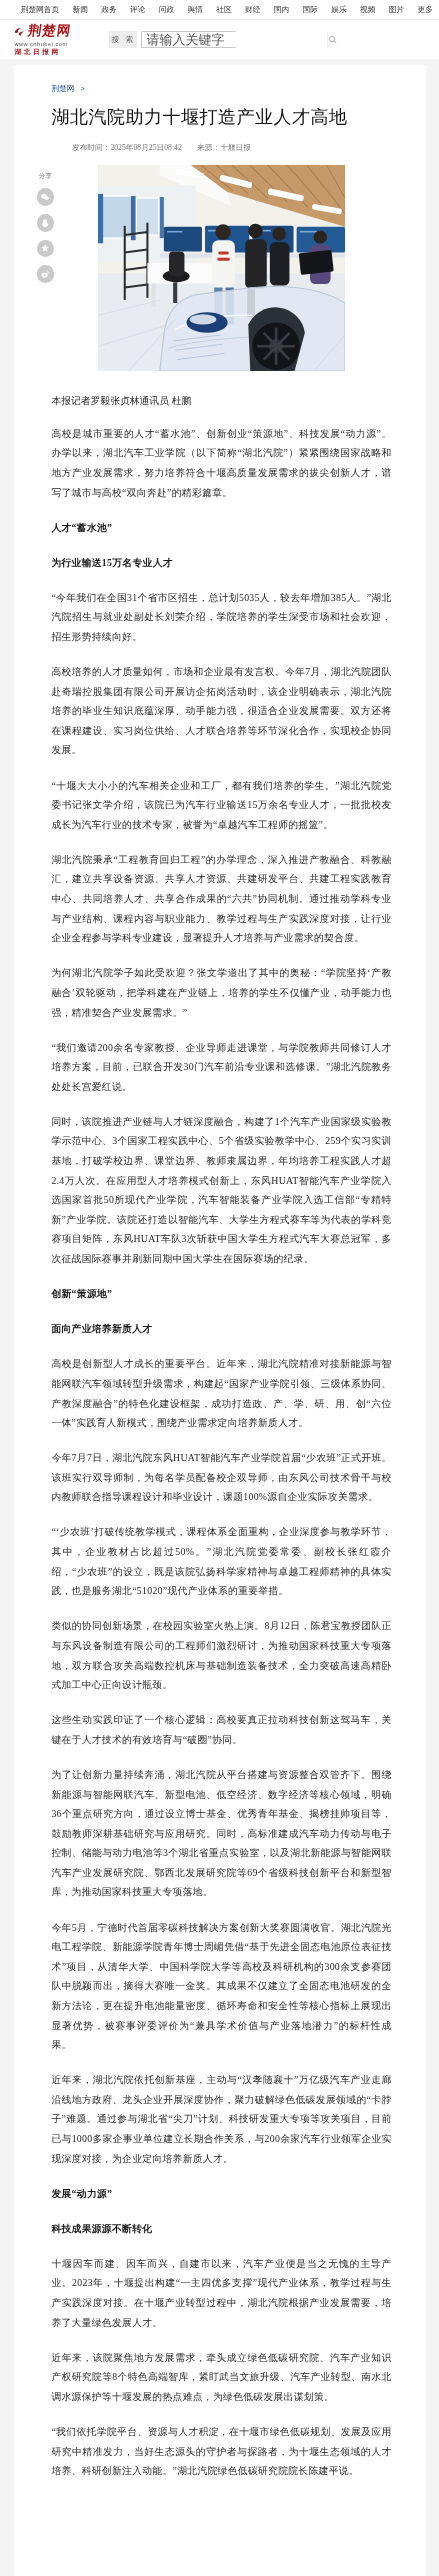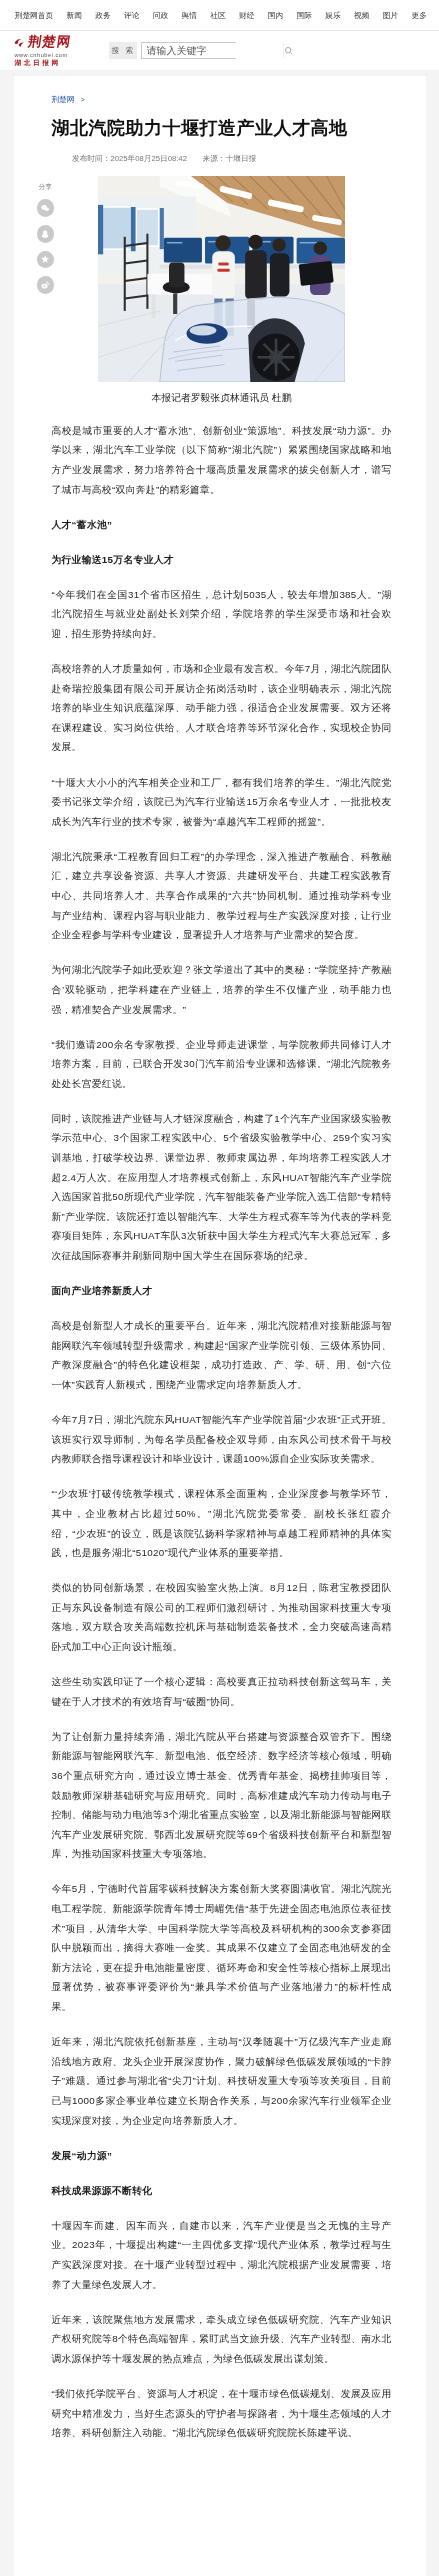--- a/index.html
+++ b/index.html
@@ -1,63 +1,63 @@
 <!DOCTYPE html>
 <html style="font-size:8.2px"><head>
 <meta charset="utf-8">
 <style>
   * { box-sizing: border-box; margin: 0; padding: 0; }
   html,body { width: 440px; background: #f4f4f4; font-family: "Liberation Sans","DejaVu Sans",sans-serif; }
 
   
-  .topbar { background:#fff; border-bottom:0.5px solid #e6e6e6; height:31px; padding-left:8px;
+  .topbar { background:#fff; border-bottom:0.5px solid #e6e6e6; height:20px; padding-left:14px;
             display:flex; align-items:center; }
   .topbar a { color:#333; font-size:7.7px; text-decoration:none; padding:0 6.7px; line-height:17px; display:inline-block; }
 
   
   .header { background:#fff; height:39px; display:flex; align-items:center; padding-left:14.4px; }
   .logo { width:70px; }
   .logo .site { color:#a6191e; font-weight:900; font-size:13.4px; transform:skewX(-8deg);
                 font-family:"Liberation Serif","DejaVu Serif",serif; letter-spacing:1px; display:inline-block; }
   .logo .swoosh { vertical-align:-1px; margin-right:1px; }
   .logo .domain { color:#555; font-size:5.7px; letter-spacing:0.5px; margin-top:0.5px; }
   .logo .sub { color:#a6191e; font-size:6.7px; font-weight:700; letter-spacing:2.6px; margin-top:1px; }
   .search { display:flex; align-items:center; margin-left:25px; }
   .search .btn { background:#ededed; color:#666; font-size:7.7px; width:28px; height:17.5px;
                  line-height:17.5px; text-align:center; border:none; letter-spacing:2.1px; cursor:pointer; }
   .search .box { width:95px; height:17.5px; border:0.5px solid #c9c9c9; margin-left:4.1px;
                  display:flex; align-items:center; background:#fff; }
-  .search input { flex:1; border:none; outline:none; font-size:10px; color:#333; padding:0 4.1px; height:15.5px; }
+  .search input { flex:1; border:none; outline:none; font-size:13px; color:#333; padding:0 4.1px; height:15.5px; }
   .search input::placeholder { color:#555; }
   .search .mag { width:15.5px; height:15.5px; display:flex; align-items:center; justify-content:center; border-left:0.5px solid #eee; }
 
   .gap { height:6.2px; background:#f4f4f4; }
 
   
   .card { background:#fff; margin:0 14.4px; position:relative; padding:18.5px 34px 24px 37px; min-height:2988px; }
   .crumb { color:#1b4d9e; font-size:7.7px; }
   .crumb a { color:#1b4d9e; text-decoration:none; }
   .crumb .sep { margin-left:4.1px; font-size:6.7px; }
-  .title { font-size:18px; font-weight:700; color:#111; letter-spacing:0.5px; margin-top:12.4px; line-height:1.3; }
-  .meta { margin-top:13.4px; color:#777; font-size:7.7px; padding-left:20.6px; }
+  .title { font-size:18px; font-weight:400; color:#111; letter-spacing:0.5px; margin-top:12.4px; line-height:1.3; }
+  .meta { margin-top:13.4px; color:#777; font-size:7.7px; padding-left:20.6px;font-family:Liberation Serif, serif; }
   .meta span { margin-right:13.4px; }
 
   .share { position:absolute; left:20.6px; top:107px; width:20.6px; text-align:center; }
   .share .lbl { color:#888; font-size:6.7px; margin-bottom:7.2px; }
   .share .ic { width:17.5px; height:17.5px; border-radius:50%; background:#c9c9c9; border:none;
                display:flex; align-items:center; justify-content:center; margin:0 auto 8.2px; cursor:pointer; }
 
   .photo-wrap { width:247px; margin:12.4px auto 0; }
   .photo-wrap svg { display:block; }
 
-  .byline { text-align:center; font-size:9.8px; color:#222; margin-top:10px; }
+  .byline { text-align:left; font-size:9.8px; color:#222; margin-top:24px; }
 
   .art { margin-top:7.2px; }
   .art p, .art h3 { font-size:9.8px; line-height:19.6px; color:#262626; text-align:justify;
-                    margin-top:15.5px; letter-spacing:0.3px; }
+                    margin-top:15.5px; letter-spacing:0.3px;font-family:Liberation Serif, serif; }
   .art h3 { font-weight:700; color:#1c1c1c; text-align:left; }
 </style>
 </head>
 <body>
 
 <div class="topbar" id="topnav">
     <a href="#">荆楚网首页</a>
     <a href="#">新闻</a>
     <a href="#">政务</a>
     <a href="#">评论</a>
@@ -259,20 +259,21 @@
       <p>高校是城市重要的人才“蓄水池”、创新创业“策源地”、科技发展“动力源”。办学以来，湖北汽车工业学院（以下简称“湖北汽院”）紧紧围绕国家战略和地方产业发展需求，努力培养符合十堰高质量发展需求的拔尖创新人才，谱写了城市与高校“双向奔赴”的精彩篇章。</p>
       <h3>人才“蓄水池”</h3>
       <h3>为行业输送15万名专业人才</h3>
       <p>“今年我们在全国31个省市区招生，总计划5035人，较去年增加385人。”湖北汽院招生与就业处副处长刘荣介绍，学院培养的学生深受市场和社会欢迎，招生形势持续向好。</p>
       <p>高校培养的人才质量如何，市场和企业最有发言权。今年7月，湖北汽院团队赴奇瑞控股集团有限公司开展访企拓岗活动时，该企业明确表示，湖北汽院培养的毕业生知识底蕴深厚、动手能力强，很适合企业发展需要。双方还将在课程建设、实习岗位供给、人才联合培养等环节深化合作，实现校企协同发展。</p>
       <p>“十堰大大小小的汽车相关企业和工厂，都有我们培养的学生。”湖北汽院党委书记张文学介绍，该院已为汽车行业输送15万余名专业人才，一批批校友成长为汽车行业的技术专家，被誉为“卓越汽车工程师的摇篮”。</p>
       <p>湖北汽院秉承“工程教育回归工程”的办学理念，深入推进产教融合、科教融汇，建立共享设备资源、共享人才资源、共建研发平台、共建工程实践教育中心、共同培养人才、共享合作成果的“六共”协同机制。通过推动学科专业与产业结构、课程内容与职业能力、教学过程与生产实践深度对接，让行业企业全程参与学科专业建设，显著提升人才培养与产业需求的契合度。</p>
       <p>为何湖北汽院学子如此受欢迎？张文学道出了其中的奥秘：“学院坚持‘产教融合’双轮驱动，把学科建在产业链上，培养的学生不仅懂产业，动手能力也强，精准契合产业发展需求。”</p>
       <p>“我们邀请200余名专家教授、企业导师走进课堂，与学院教师共同修订人才培养方案，目前，已联合开发30门汽车前沿专业课和选修课。”湖北汽院教务处处长宫爱红说。</p>
       <p>同时，该院推进产业链与人才链深度融合，构建了1个汽车产业国家级实验教学示范中心、3个国家工程实践中心、5个省级实验教学中心、259个实习实训基地，打破学校边界、课堂边界、教师隶属边界，年均培养工程实践人才超2.4万人次。在应用型人才培养模式创新上，东风HUAT智能汽车产业学院入选国家首批50所现代产业学院，汽车智能装备产业学院入选工信部“专精特新”产业学院。该院还打造以智能汽车、大学生方程式赛车等为代表的学科竞赛项目矩阵，东风HUAT车队3次斩获中国大学生方程式汽车大赛总冠军，多次征战国际赛事并刷新同期中国大学生在国际赛场的纪录。</p>
+      <h3>创新“策源地”</h3>
       <h3>面向产业培养新质人才</h3>
       <p>高校是创新型人才成长的重要平台。近年来，湖北汽院精准对接新能源与智能网联汽车领域转型升级需求，构建起“国家产业学院引领、三级体系协同、产教深度融合”的特色化建设框架，成功打造政、产、学、研、用、创“六位一体”实践育人新模式，围绕产业需求定向培养新质人才。</p>
       <p>今年7月7日，湖北汽院东风HUAT智能汽车产业学院首届“少农班”正式开班。该班实行双导师制，为每名学员配备校企双导师，由东风公司技术骨干与校内教师联合指导课程设计和毕业设计，课题100%源自企业实际攻关需求。</p>
       <p>“‘少农班’打破传统教学模式，课程体系全面重构，企业深度参与教学环节，其中，企业教材占比超过50%。”湖北汽院党委常委、副校长张红霞介绍，“少农班”的设立，既是该院弘扬科学家精神与卓越工程师精神的具体实践，也是服务湖北“51020”现代产业体系的重要举措。</p>
       <p>类似的协同创新场景，在校园实验室火热上演。8月12日，陈君宝教授团队正与东风设备制造有限公司的工程师们激烈研讨，为推动国家科技重大专项落地，双方联合攻关高端数控机床与基础制造装备技术，全力突破高速高精卧式加工中心正向设计瓶颈。</p>
       <p>这些生动实践印证了一个核心逻辑：高校要真正拉动科技创新这驾马车，关键在于人才技术的有效培育与“破圈”协同。</p>
       <p>为了让创新力量持续奔涌，湖北汽院从平台搭建与资源整合双管齐下。围绕新能源与智能网联汽车、新型电池、低空经济、数字经济等核心领域，明确36个重点研究方向，通过设立博士基金、优秀青年基金、揭榜挂帅项目等，鼓励教师深耕基础研究与应用研究。同时，高标准建成汽车动力传动与电子控制、储能与动力电池等3个湖北省重点实验室，以及湖北新能源与智能网联汽车产业发展研究院、鄂西北发展研究院等69个省级科技创新平台和新型智库，为推动国家科技重大专项落地。</p>
       <p>今年5月，宁德时代首届零碳科技解决方案创新大奖赛圆满收官。湖北汽院光电工程学院、新能源学院青年博士周嵋凭借“基于先进全固态电池原位表征技术”项目，从清华大学、中国科学院大学等高校及科研机构的300余支参赛团队中脱颖而出，摘得大赛唯一金奖。其成果不仅建立了全固态电池研发的全新方法论，更在提升电池能量密度、循环寿命和安全性等核心指标上展现出显著优势，被赛事评委评价为“兼具学术价值与产业落地潜力”的标杆性成果。</p>
       <p>近年来，湖北汽院依托创新基座，主动与“汉孝随襄十”万亿级汽车产业走廊沿线地方政府、龙头企业开展深度协作，聚力破解绿色低碳发展领域的“卡脖子”难题。通过参与湖北省“尖刀”计划、科技研发重大专项等攻关项目，目前已与1000多家企事业单位建立长期合作关系，与200余家汽车行业领军企业实现深度对接，为企业定向培养新质人才。</p>
       <h3>发展“动力源”</h3>

